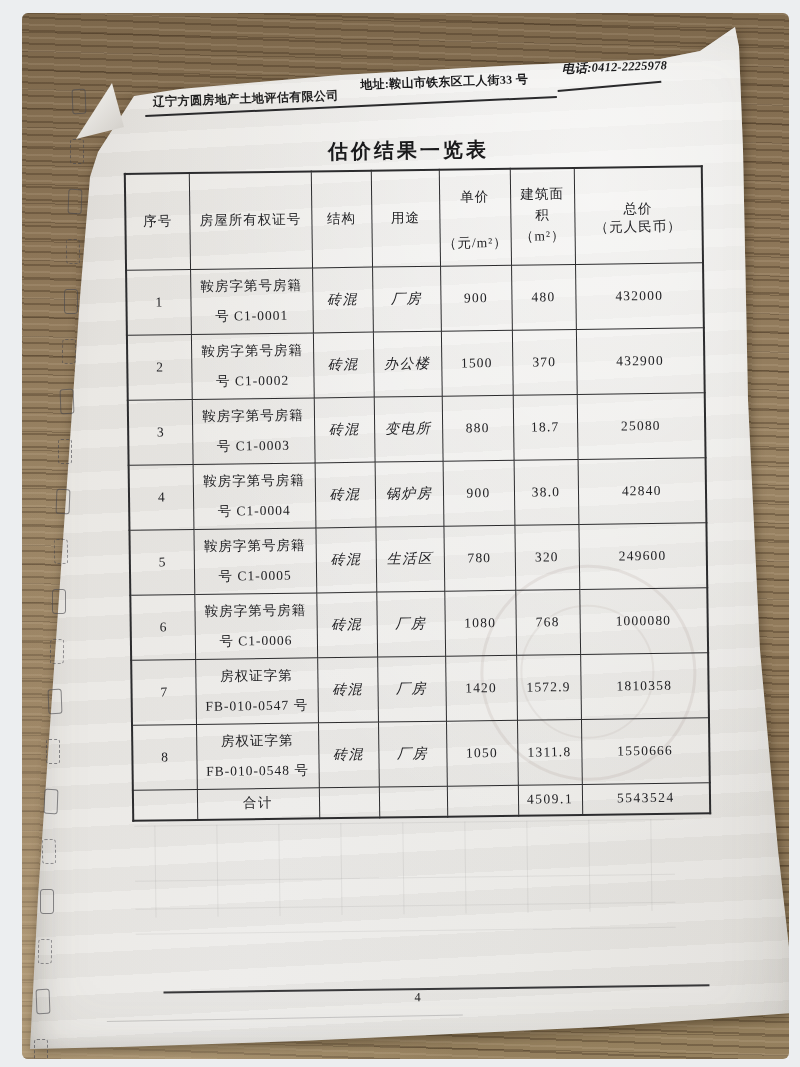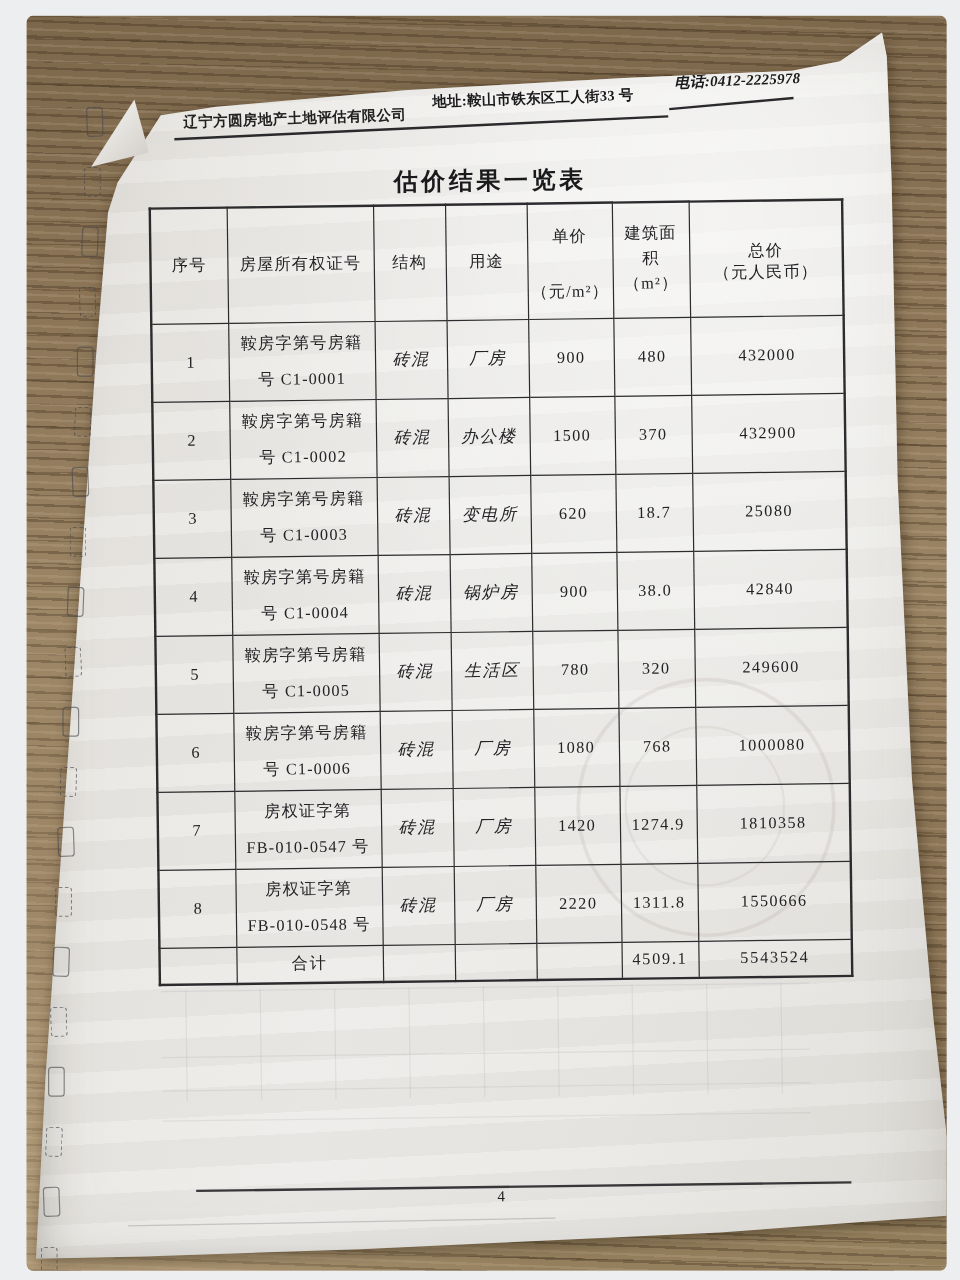--- a/index.html
+++ b/index.html
@@ -203,21 +203,21 @@
                 <td class="num">432900</td>
               </tr>
               <tr class="data">
                 <td class="no">3</td>
                 <td class="cert">
                   <div>鞍房字第号房籍</div>
                   <div>号 C1-0003</div>
                 </td>
                 <td class="txt">砖混</td>
                 <td class="txt">变电所</td>
-                <td class="num">620</td>
+                <td class="num">880</td>
                 <td class="num">18.7</td>
                 <td class="num">25080</td>
               </tr>
               <tr class="data">
                 <td class="no">4</td>
                 <td class="cert">
                   <div>鞍房字第号房籍</div>
                   <div>号 C1-0004</div>
                 </td>
                 <td class="txt">砖混</td>
@@ -252,32 +252,32 @@
               </tr>
               <tr class="data">
                 <td class="no">7</td>
                 <td class="cert">
                   <div>房权证字第</div>
                   <div>FB-010-0547 号</div>
                 </td>
                 <td class="txt">砖混</td>
                 <td class="txt">厂房</td>
                 <td class="num">1420</td>
-                <td class="num">1274.9</td>
+                <td class="num">1572.9</td>
                 <td class="num">1810358</td>
               </tr>
               <tr class="data">
                 <td class="no">8</td>
                 <td class="cert">
                   <div>房权证字第</div>
                   <div>FB-010-0548 号</div>
                 </td>
                 <td class="txt">砖混</td>
                 <td class="txt">厂房</td>
-                <td class="num">2220</td>
+                <td class="num">1050</td>
                 <td class="num">1311.8</td>
                 <td class="num">1550666</td>
               </tr>
               <tr class="total">
                 <td></td>
                 <td>合计</td>
                 <td></td>
                 <td></td>
                 <td></td>
                 <td>4509.1</td>

